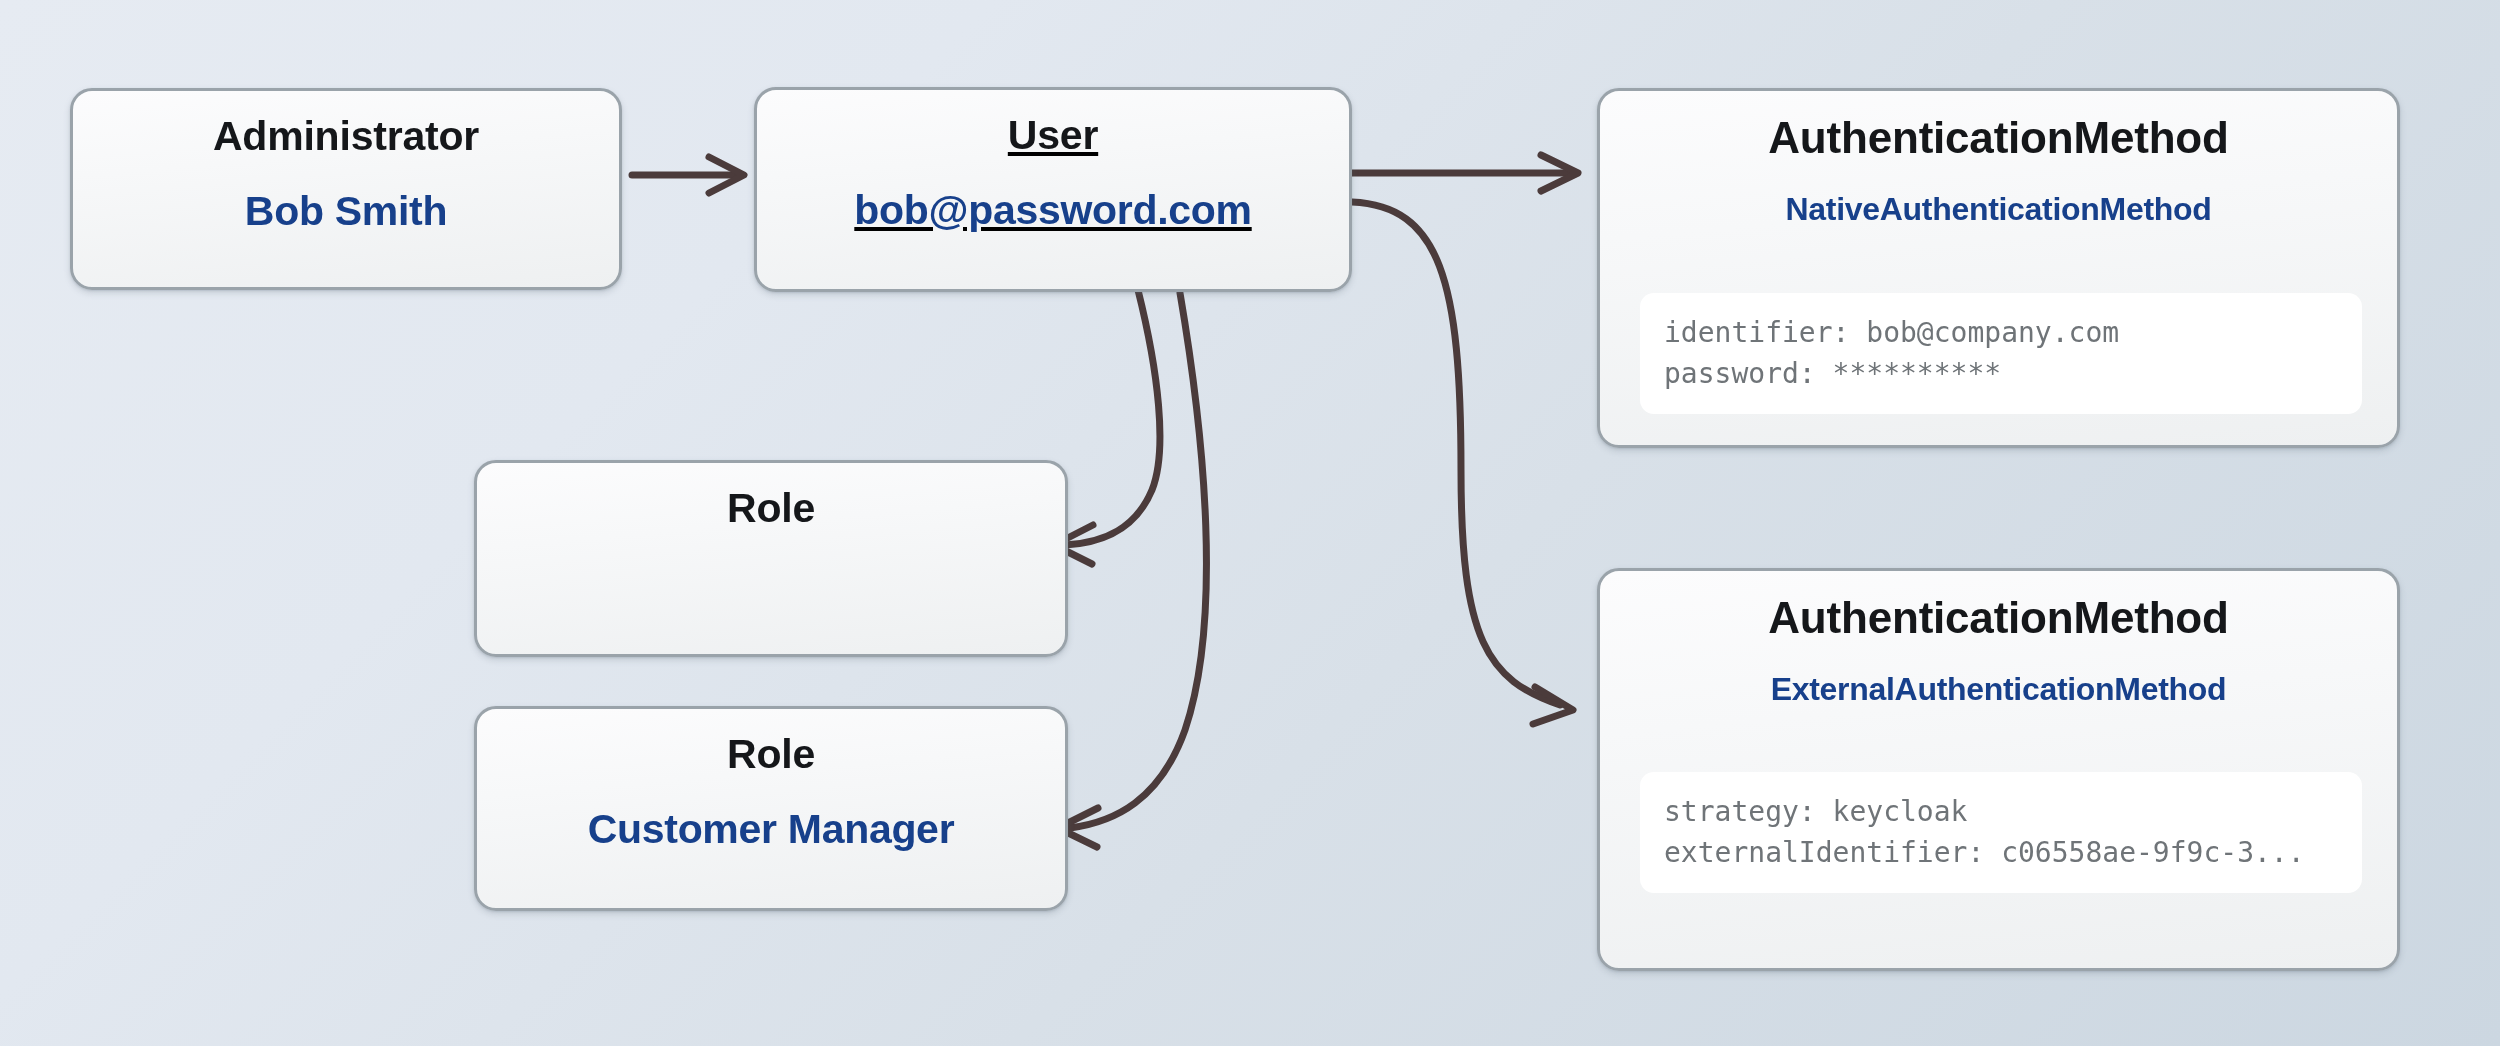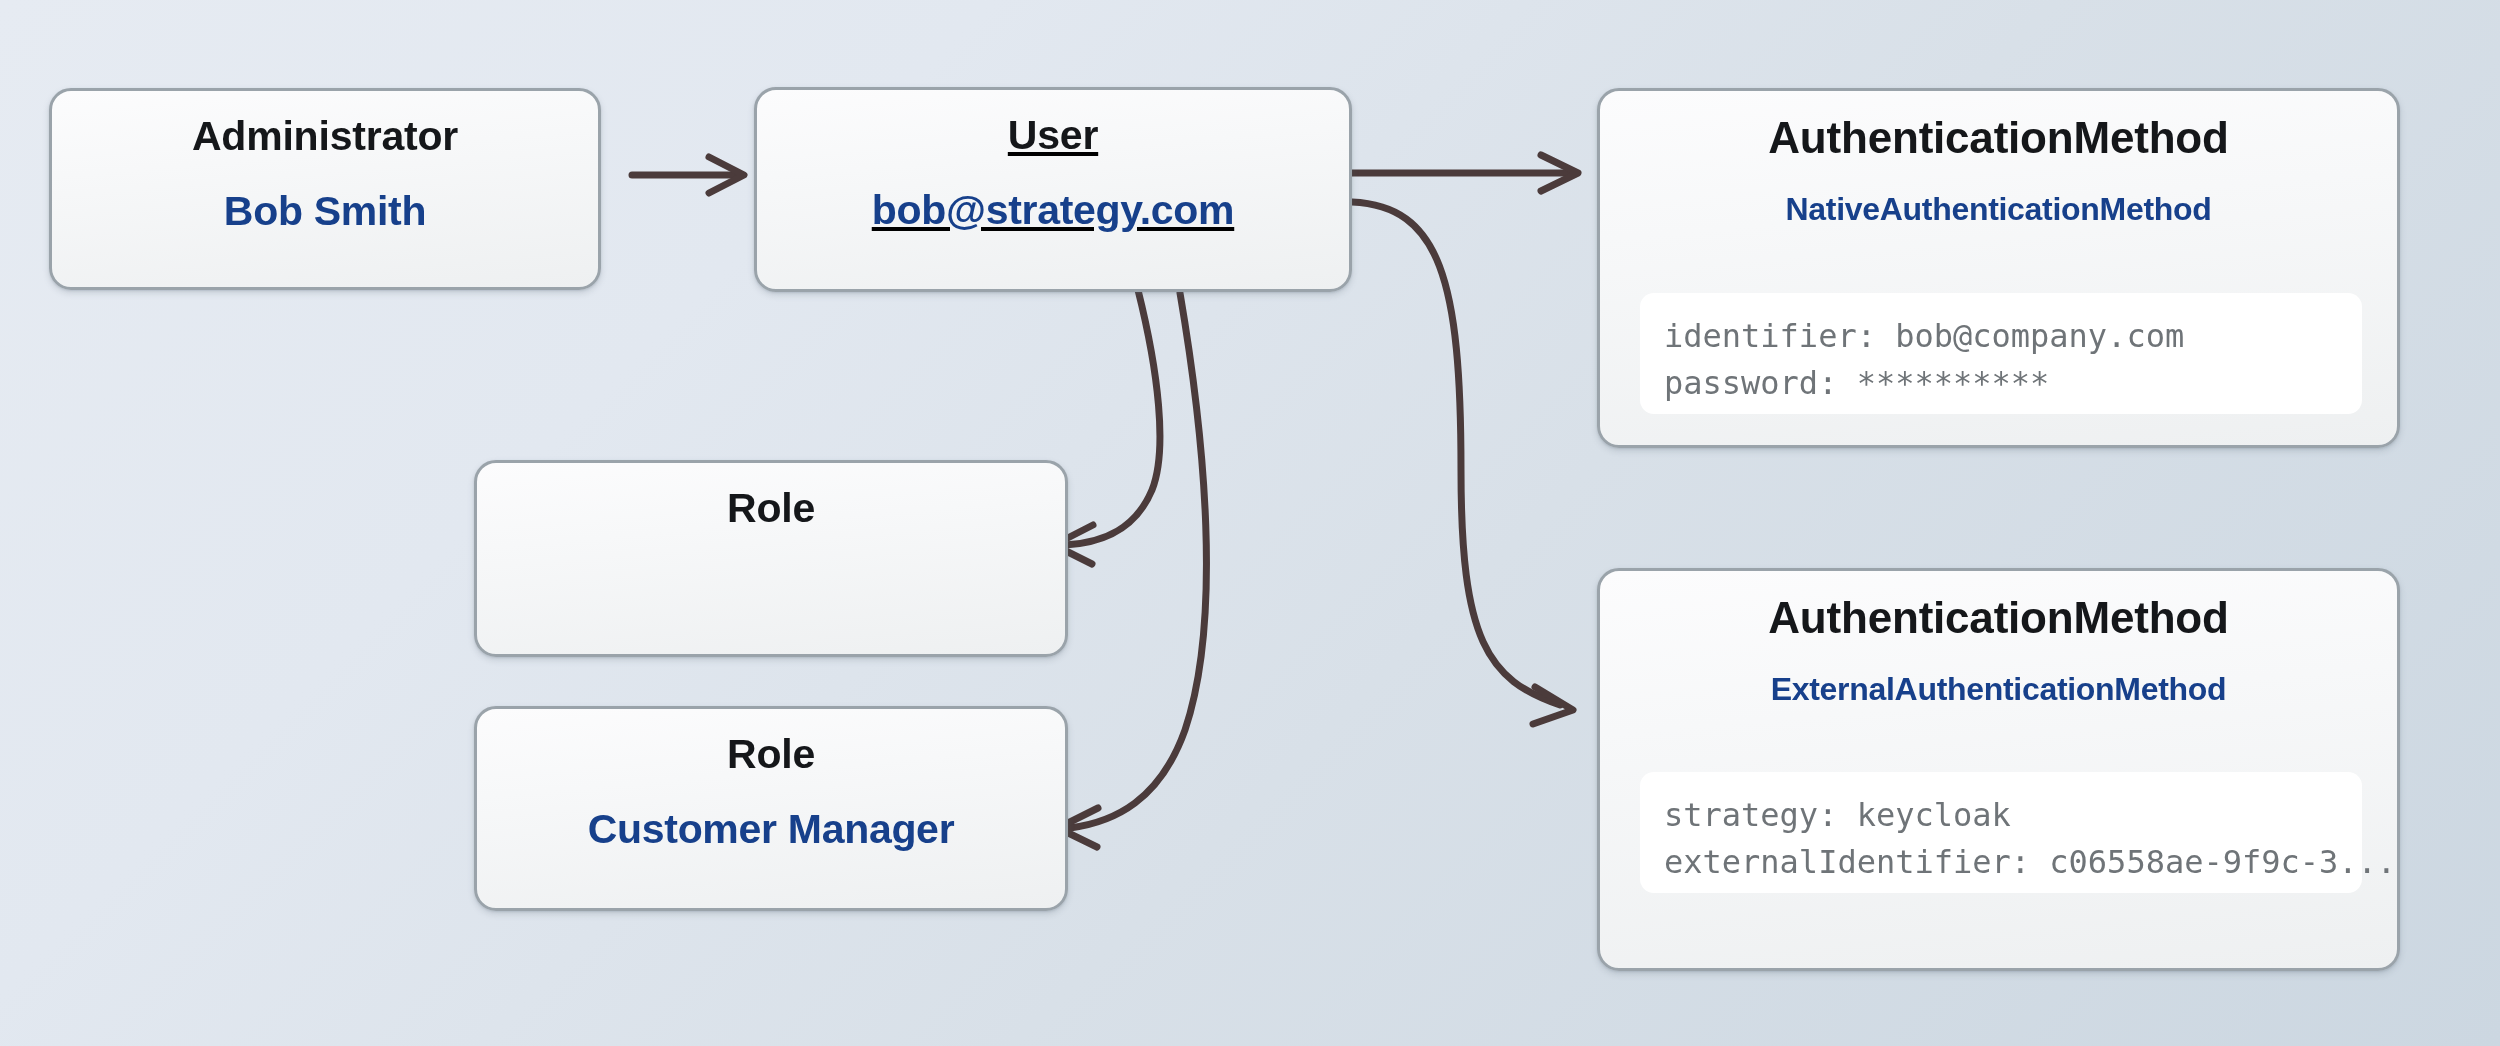--- a/index.html
+++ b/index.html
@@ -56,21 +56,21 @@
   .sz-big .node-title { font-size: 32px; margin-top: 28px; }
 
   
   .code-panel {
     position: absolute;
     box-sizing: border-box;
     background: #ffffff;
     border-radius: 14px;
     padding: 20px 22px 20px 24px;
     font-family: "DejaVu Sans Mono", "Liberation Mono", monospace;
-    font-size: 32px;
+    font-size: 28px;
     line-height: 1.46;
     color: #6f7478;
     white-space: pre;
     z-index: 4;
   }
 
   
   #edges {
     position: absolute;
     left: 0;
@@ -123,28 +123,28 @@
       <path class="edge-head" d="M 1093 525 L 1054 545 L 1092 564"></path>
     </g>
 
     <g>
       <path class="edge-path" d="M 1180 293 C 1205 440, 1222 620, 1185 730
                C 1160 800, 1115 822, 1070 828"></path>
       <path class="edge-head" d="M 1098 808 L 1058 828 L 1097 847"></path>
     </g>
   </svg>
 
-  <div class="node sz-small" style="left:49px; top:88px; width:552px; height:202px;">
+  <div class="node sz-small" style="left:70px; top:88px; width:552px; height:202px;">
     <div class="node-type">Administrator</div>
     <div class="node-title">Bob Smith</div>
   </div>
 
   <div class="node sz-small" style="left:754px; top:87px; width:598px; height:205px;text-decoration:underline;">
     <div class="node-type">User</div>
-    <div class="node-title">bob@strategy.com</div>
+    <div class="node-title">bob@password.com</div>
   </div>
 
   <div class="node sz-small" style="left:474px; top:460px; width:594px; height:197px;">
     <div class="node-type">Role</div>
   </div>
 
   <div class="node sz-small" style="left:474px; top:706px; width:594px; height:205px;">
     <div class="node-type">Role</div>
     <div class="node-title">Customer Manager</div>
   </div>

